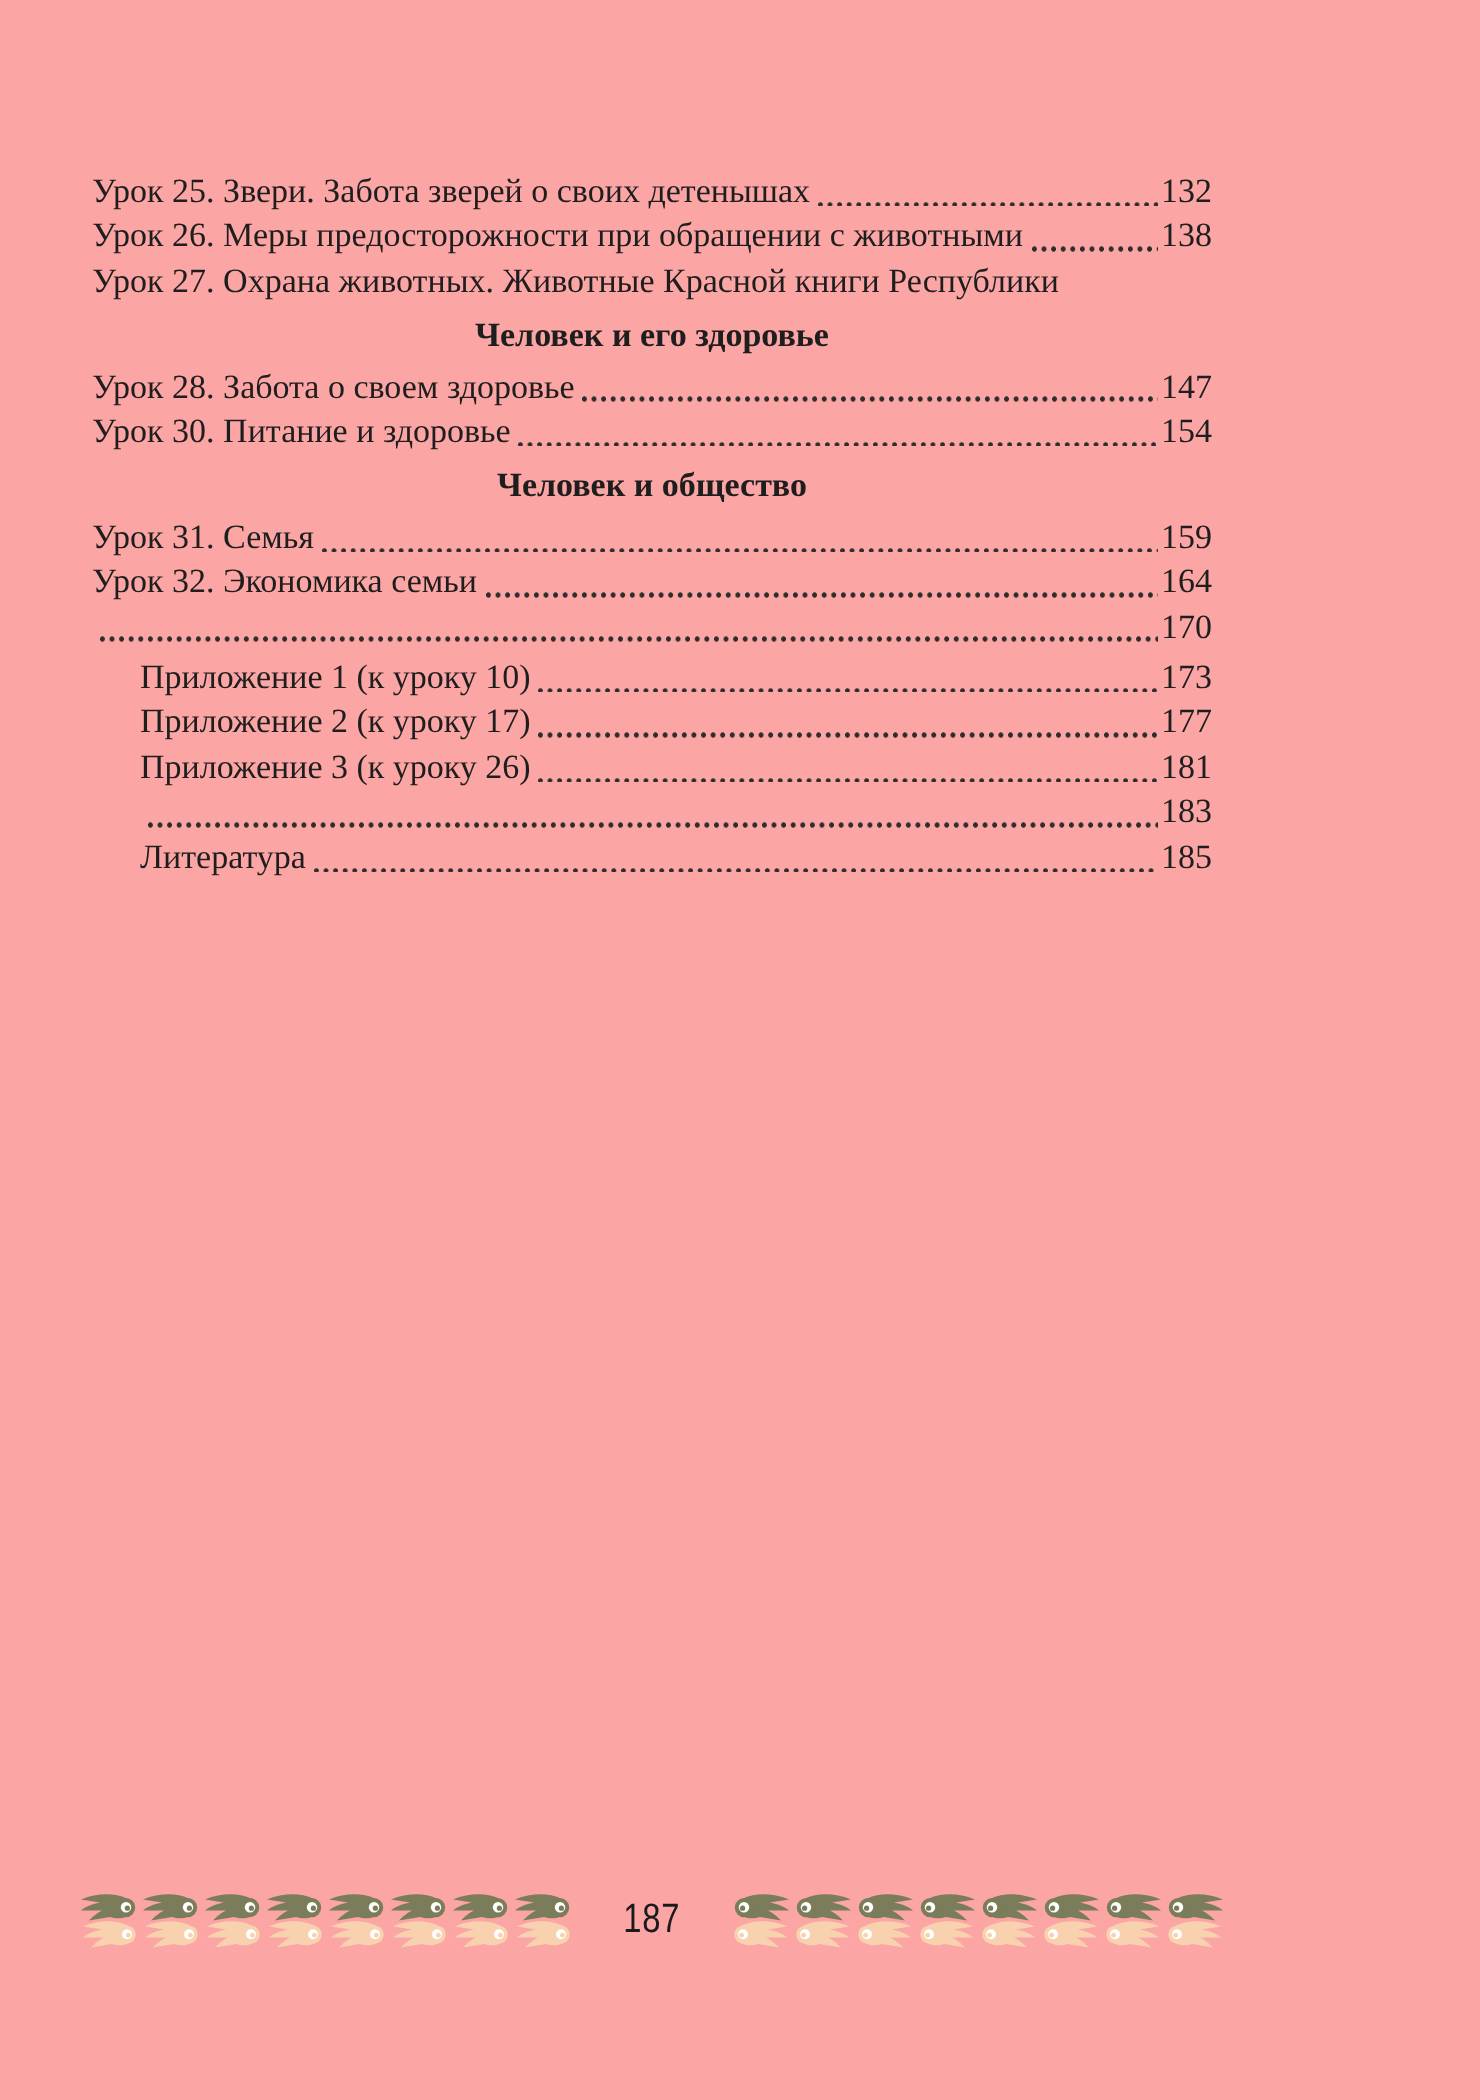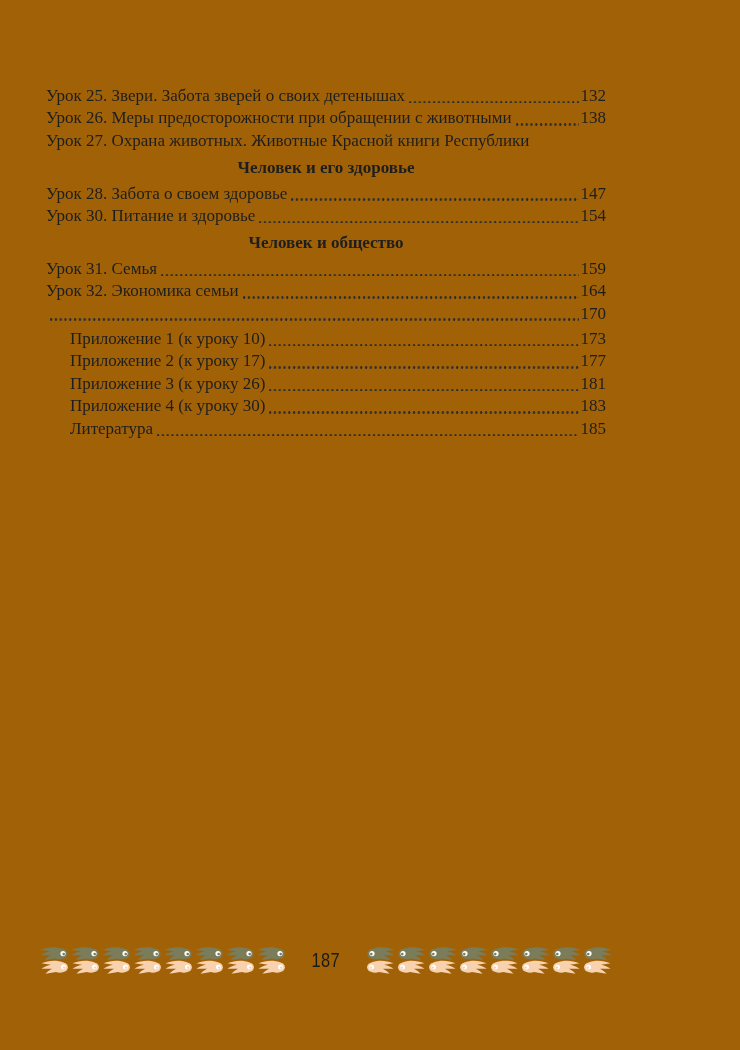--- a/index.html
+++ b/index.html
@@ -9,21 +9,21 @@
   }
   * { margin: 0; padding: 0; box-sizing: border-box; }
   html, body { width: 740px; height: 1050px; }
   body {
     background: #ffffff;
     font-family: "Liberation Serif", serif;
     color: var(--ink);
     position: relative;
     overflow: hidden;
   }
-  .page { position: absolute; inset: 0; background: #a16207; }
+  .page { position: absolute; inset: 0; background: #fca5a5; }
 
   
   .toc {
     position: absolute;
     left: 46px;
     top: 85px;
     width: 560px;
     font-size: 17px;
     line-height: 22.4px;
   }
@@ -141,21 +141,20 @@
           <span class="entry-title">Приложение 2 (к уроку 17)</span>
           <span class="leader"></span>
           <span class="entry-page">177</span>
         </div>
         <div class="toc-row">
           <span class="entry-title">Приложение 3 (к уроку 26)</span>
           <span class="leader"></span>
           <span class="entry-page">181</span>
         </div>
         <div class="toc-row">
-          <span class="entry-title">Приложение 4 (к уроку 30)</span>
           <span class="leader"></span>
           <span class="entry-page">183</span>
         </div>
         <div class="toc-row">
           <span class="entry-title">Литература</span>
           <span class="leader"></span>
           <span class="entry-page">185</span>
         </div>
       </div>
     </div>

